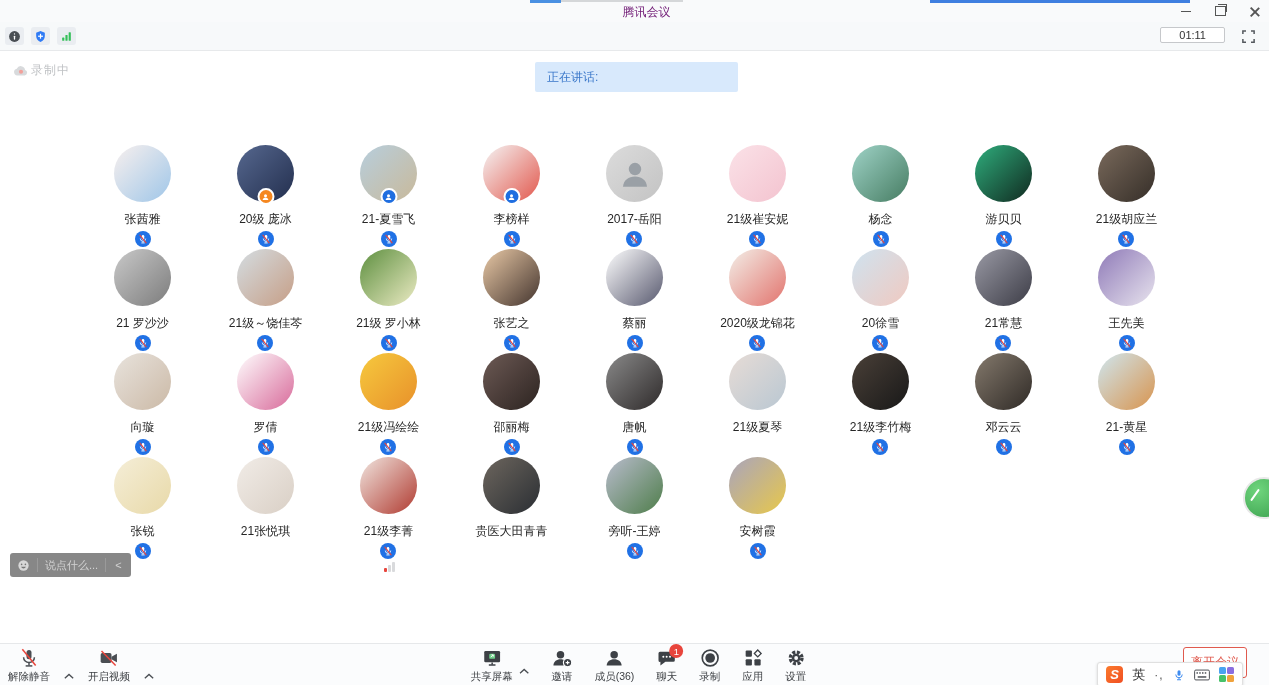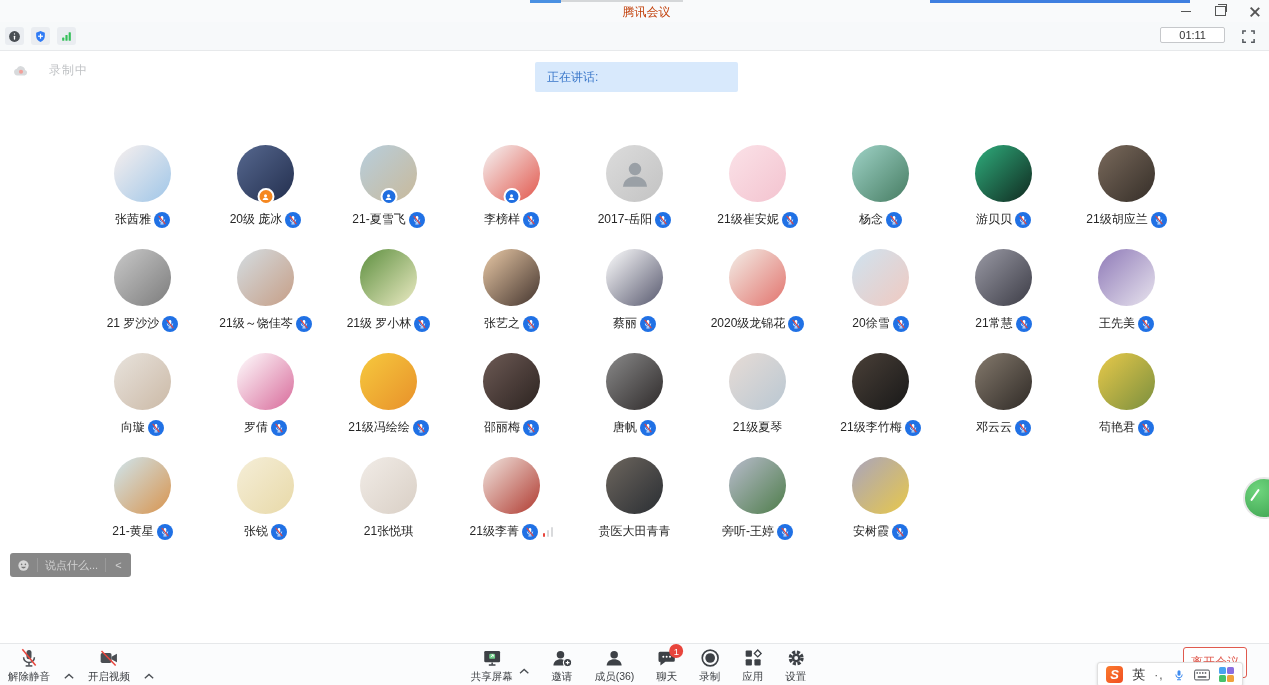--- a/index.html
+++ b/index.html
@@ -1,55 +1,55 @@
 <!DOCTYPE html>
 <html><head>
 <meta charset="utf-8">
 <style>
   html,body{margin:0;padding:0;width:1269px;height:685px;overflow:hidden;
     font-family:"Liberation Sans","DejaVu Sans",sans-serif;background:#fff;}
   .app{position:relative;width:1269px;height:685px;background:#fff;}
 
   
   .titlebar{position:absolute;left:0;top:0;width:100%;height:22px;background:#f9fafb;}
-  .title{position:absolute;left:0;right:0;top:4px;text-align:center;font-size:12px;color:#c2410c;padding-left:24px;}
+  .title{position:absolute;left:0;right:0;top:4px;text-align:center;font-size:12px;color:#701a75;padding-left:24px;}
   .win-controls{position:absolute;right:6px;top:2px;display:flex;gap:16px;align-items:center;height:18px;}
   .wc{width:18px;height:16px;display:flex;align-items:center;justify-content:center;cursor:default;}
   .wc-min{width:10px;height:0;border-top:1.5px solid #555;}
   .wc-max{width:9px;height:8px;border:1.2px solid #555;position:relative;}
   .wc-max:before{content:"";position:absolute;left:2px;top:-3px;width:8px;height:7px;border:1.2px solid #555;border-bottom:none;border-left:none;}
   .wc-close{position:relative;width:11px;height:11px;}
   .wc-close:before,.wc-close:after{content:"";position:absolute;left:5px;top:0;width:1.6px;height:12px;background:#555;}
   .wc-close:before{transform:rotate(45deg);}.wc-close:after{transform:rotate(-45deg);}
   .edge-strip{position:absolute;top:0;height:3px;}
 
   
   .toolbar{position:absolute;left:0;top:22px;width:100%;height:28px;background:#f7f9fa;border-bottom:1px solid #e7e9eb;}
   .tb-left{position:absolute;left:5px;top:5px;display:flex;gap:7px;}
   .tb-chip{width:19px;height:18px;background:#eaedf1;border-radius:3px;display:flex;align-items:center;justify-content:center;}
   .timer{position:absolute;right:44px;top:5px;border:1px solid #c6c8cb;border-radius:2px;font-size:11px;color:#333;padding:1px 18px;background:#fff;}
   .fs-icon{position:absolute;right:12px;top:5px;width:18px;height:18px;display:flex;align-items:center;justify-content:center;}
 
   
-  .recording{position:absolute;left:13px;top:62px;display:flex;align-items:center;gap:20px;opacity:.55;text-align:center;}
+  .recording{position:absolute;left:13px;top:62px;display:flex;align-items:center;gap:2px;opacity:.55;text-align:center;}
   .recording span{font-size:12px;color:#8b8f94;letter-spacing:1px;}
   .speaking{position:absolute;left:535px;top:62px;width:203px;height:30px;background:#d8e9fc;border-radius:2px;
     display:flex;align-items:center;padding-left:12px;box-sizing:border-box;font-size:12px;color:#3a77c9;}
 
   
   .grid{position:absolute;left:81px;top:141px;display:grid;grid-template-columns:repeat(9,123px);grid-auto-rows:104px;}
   .p-cell{display:flex;flex-direction:column;align-items:center;}
   .avatar{width:57px;height:57px;border-radius:50%;margin-top:4px;position:relative;flex:0 0 auto;}
   .avatar .silhouette{display:none;position:absolute;left:50%;top:50%;transform:translate(-50%,-50%);}
   .avatar.default .silhouette{display:block;}
   .av-badge{display:none;position:absolute;bottom:-3px;left:50%;transform:translateX(-50%);
     width:13px;height:13px;border-radius:50%;border:2px solid #fff;align-items:center;justify-content:center;}
   .badge-orange{background:#f5871f;}
   .badge-blue{background:#1f6ee0;}
-  .p-label{margin-top:9px;display:flex;align-items:center;gap:3px;white-space:nowrap;}
+  .p-label{margin-top:9px;display:flex;align-items:center;gap:3px;white-space:nowrap;flex-direction:column;}
   .p-name{font-size:12px;color:#262626;}
   .mic-badge{width:16px;height:16px;border-radius:50%;background:#2071e5;display:flex;align-items:center;justify-content:center;flex:0 0 auto;}
   .net-poor{display:none;align-items:flex-end;gap:1.5px;height:10px;margin-left:2px;}
   .net-poor i{display:block;width:2.5px;border-radius:1px;background:#d9dadc;}
   .net-poor i:nth-child(1){height:4px;background:#e8453c;}
   .net-poor i:nth-child(2){height:7px;}
   .net-poor i:nth-child(3){height:10px;}
 
   
   .chatbar{position:absolute;left:10px;top:553px;height:24px;background:rgba(118,118,118,.88);border-radius:3px;
@@ -682,39 +682,20 @@
             <path d="M5.5 11a6.5 6.5 0 0 0 13 0" fill="none" stroke="#fff" stroke-width="2"></path>
             <line x1="12" y1="17.5" x2="12" y2="21" stroke="#fff" stroke-width="2"></line>
             <line x1="8" y1="21.5" x2="16" y2="21.5" stroke="#fff" stroke-width="2"></line>
             <line x1="4" y1="2" x2="20" y2="22" stroke="#e8453c" stroke-width="2.6"></line>
           </svg>
         </span>
 
       </div>
     </div>
 
-    <div class="p-cell">
-      <div class="avatar" style="background: linear-gradient(135deg, rgb(232, 201, 74) 0%, rgb(122, 143, 62) 100%);">
-        
-        
-      </div>
-      <div class="p-label">
-        <span class="p-name">苟艳君</span>
-        <span class="mic-badge">
-          <svg width="10" height="10" viewBox="0 0 24 24">
-            <rect x="9" y="2.5" width="6" height="11" rx="3" fill="#fff"></rect>
-            <path d="M5.5 11a6.5 6.5 0 0 0 13 0" fill="none" stroke="#fff" stroke-width="2"></path>
-            <line x1="12" y1="17.5" x2="12" y2="21" stroke="#fff" stroke-width="2"></line>
-            <line x1="8" y1="21.5" x2="16" y2="21.5" stroke="#fff" stroke-width="2"></line>
-            <line x1="4" y1="2" x2="20" y2="22" stroke="#e8453c" stroke-width="2.6"></line>
-          </svg>
-        </span>
-
-      </div>
-    </div>
 
     <div class="p-cell">
       <div class="avatar" style="background: linear-gradient(135deg, rgb(207, 230, 239) 0%, rgb(216, 148, 78) 100%);">
         
         
       </div>
       <div class="p-label">
         <span class="p-name">21-黄星</span>
         <span class="mic-badge">
           <svg width="10" height="10" viewBox="0 0 24 24">

